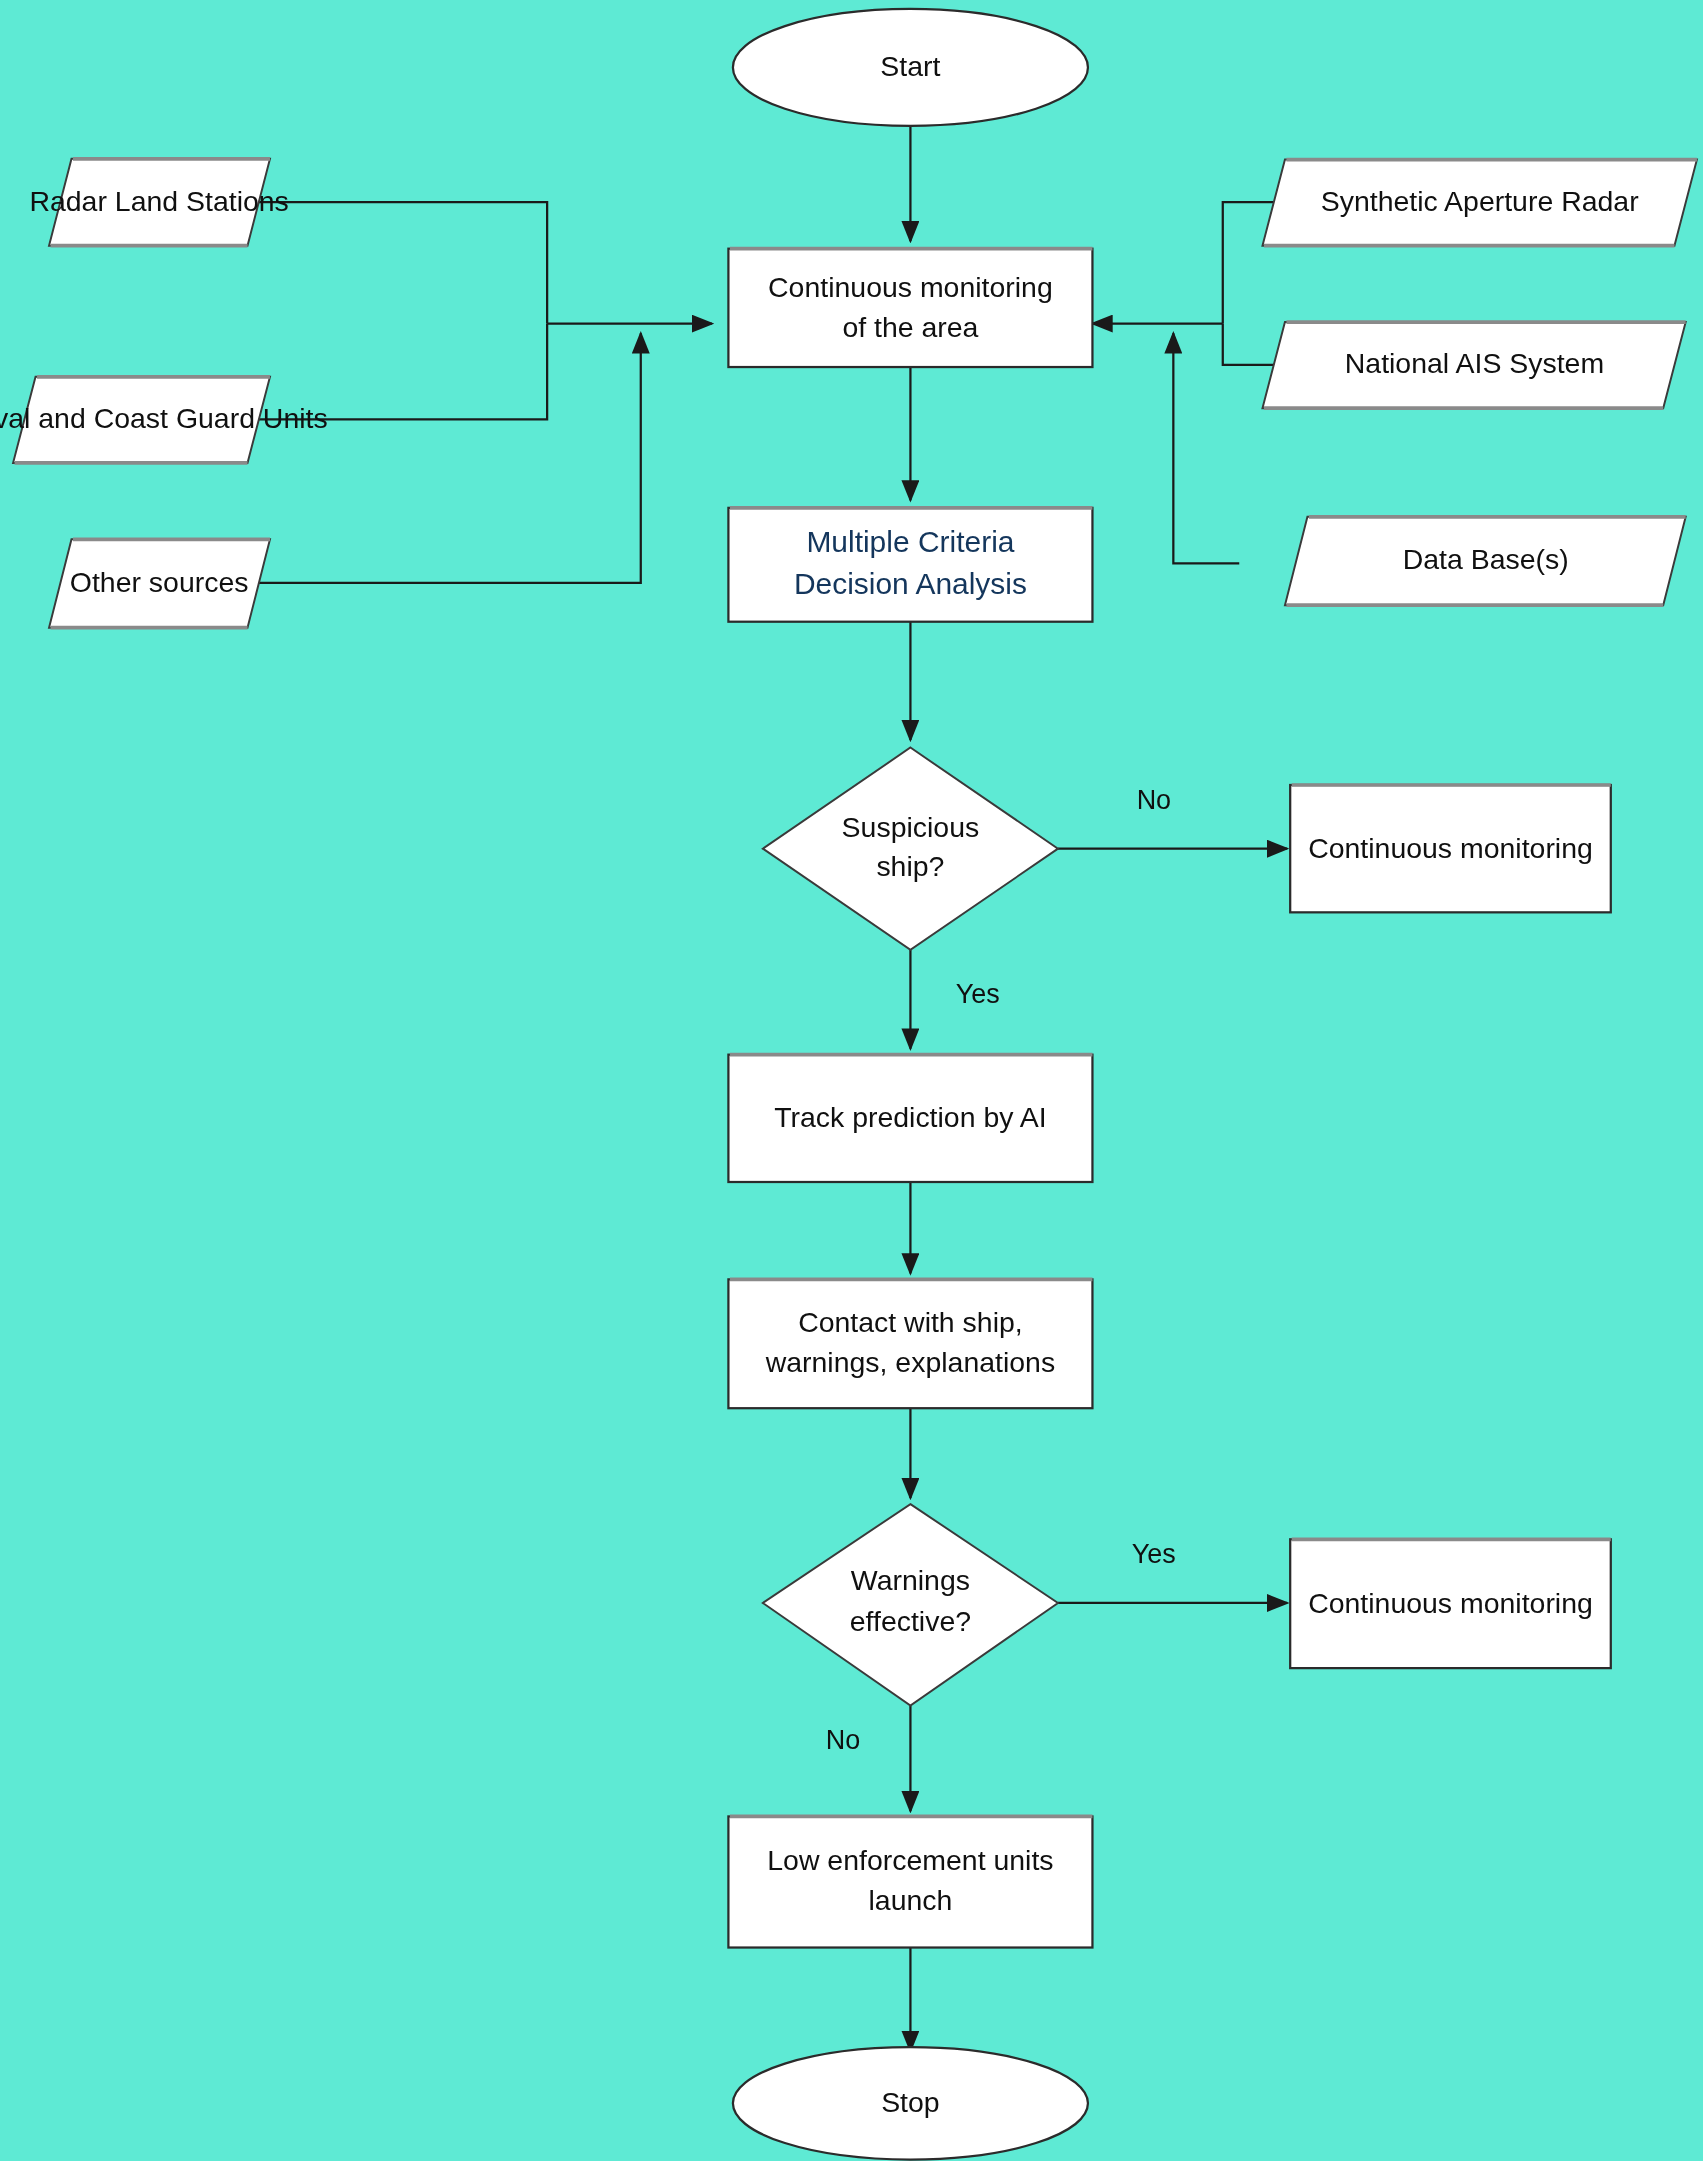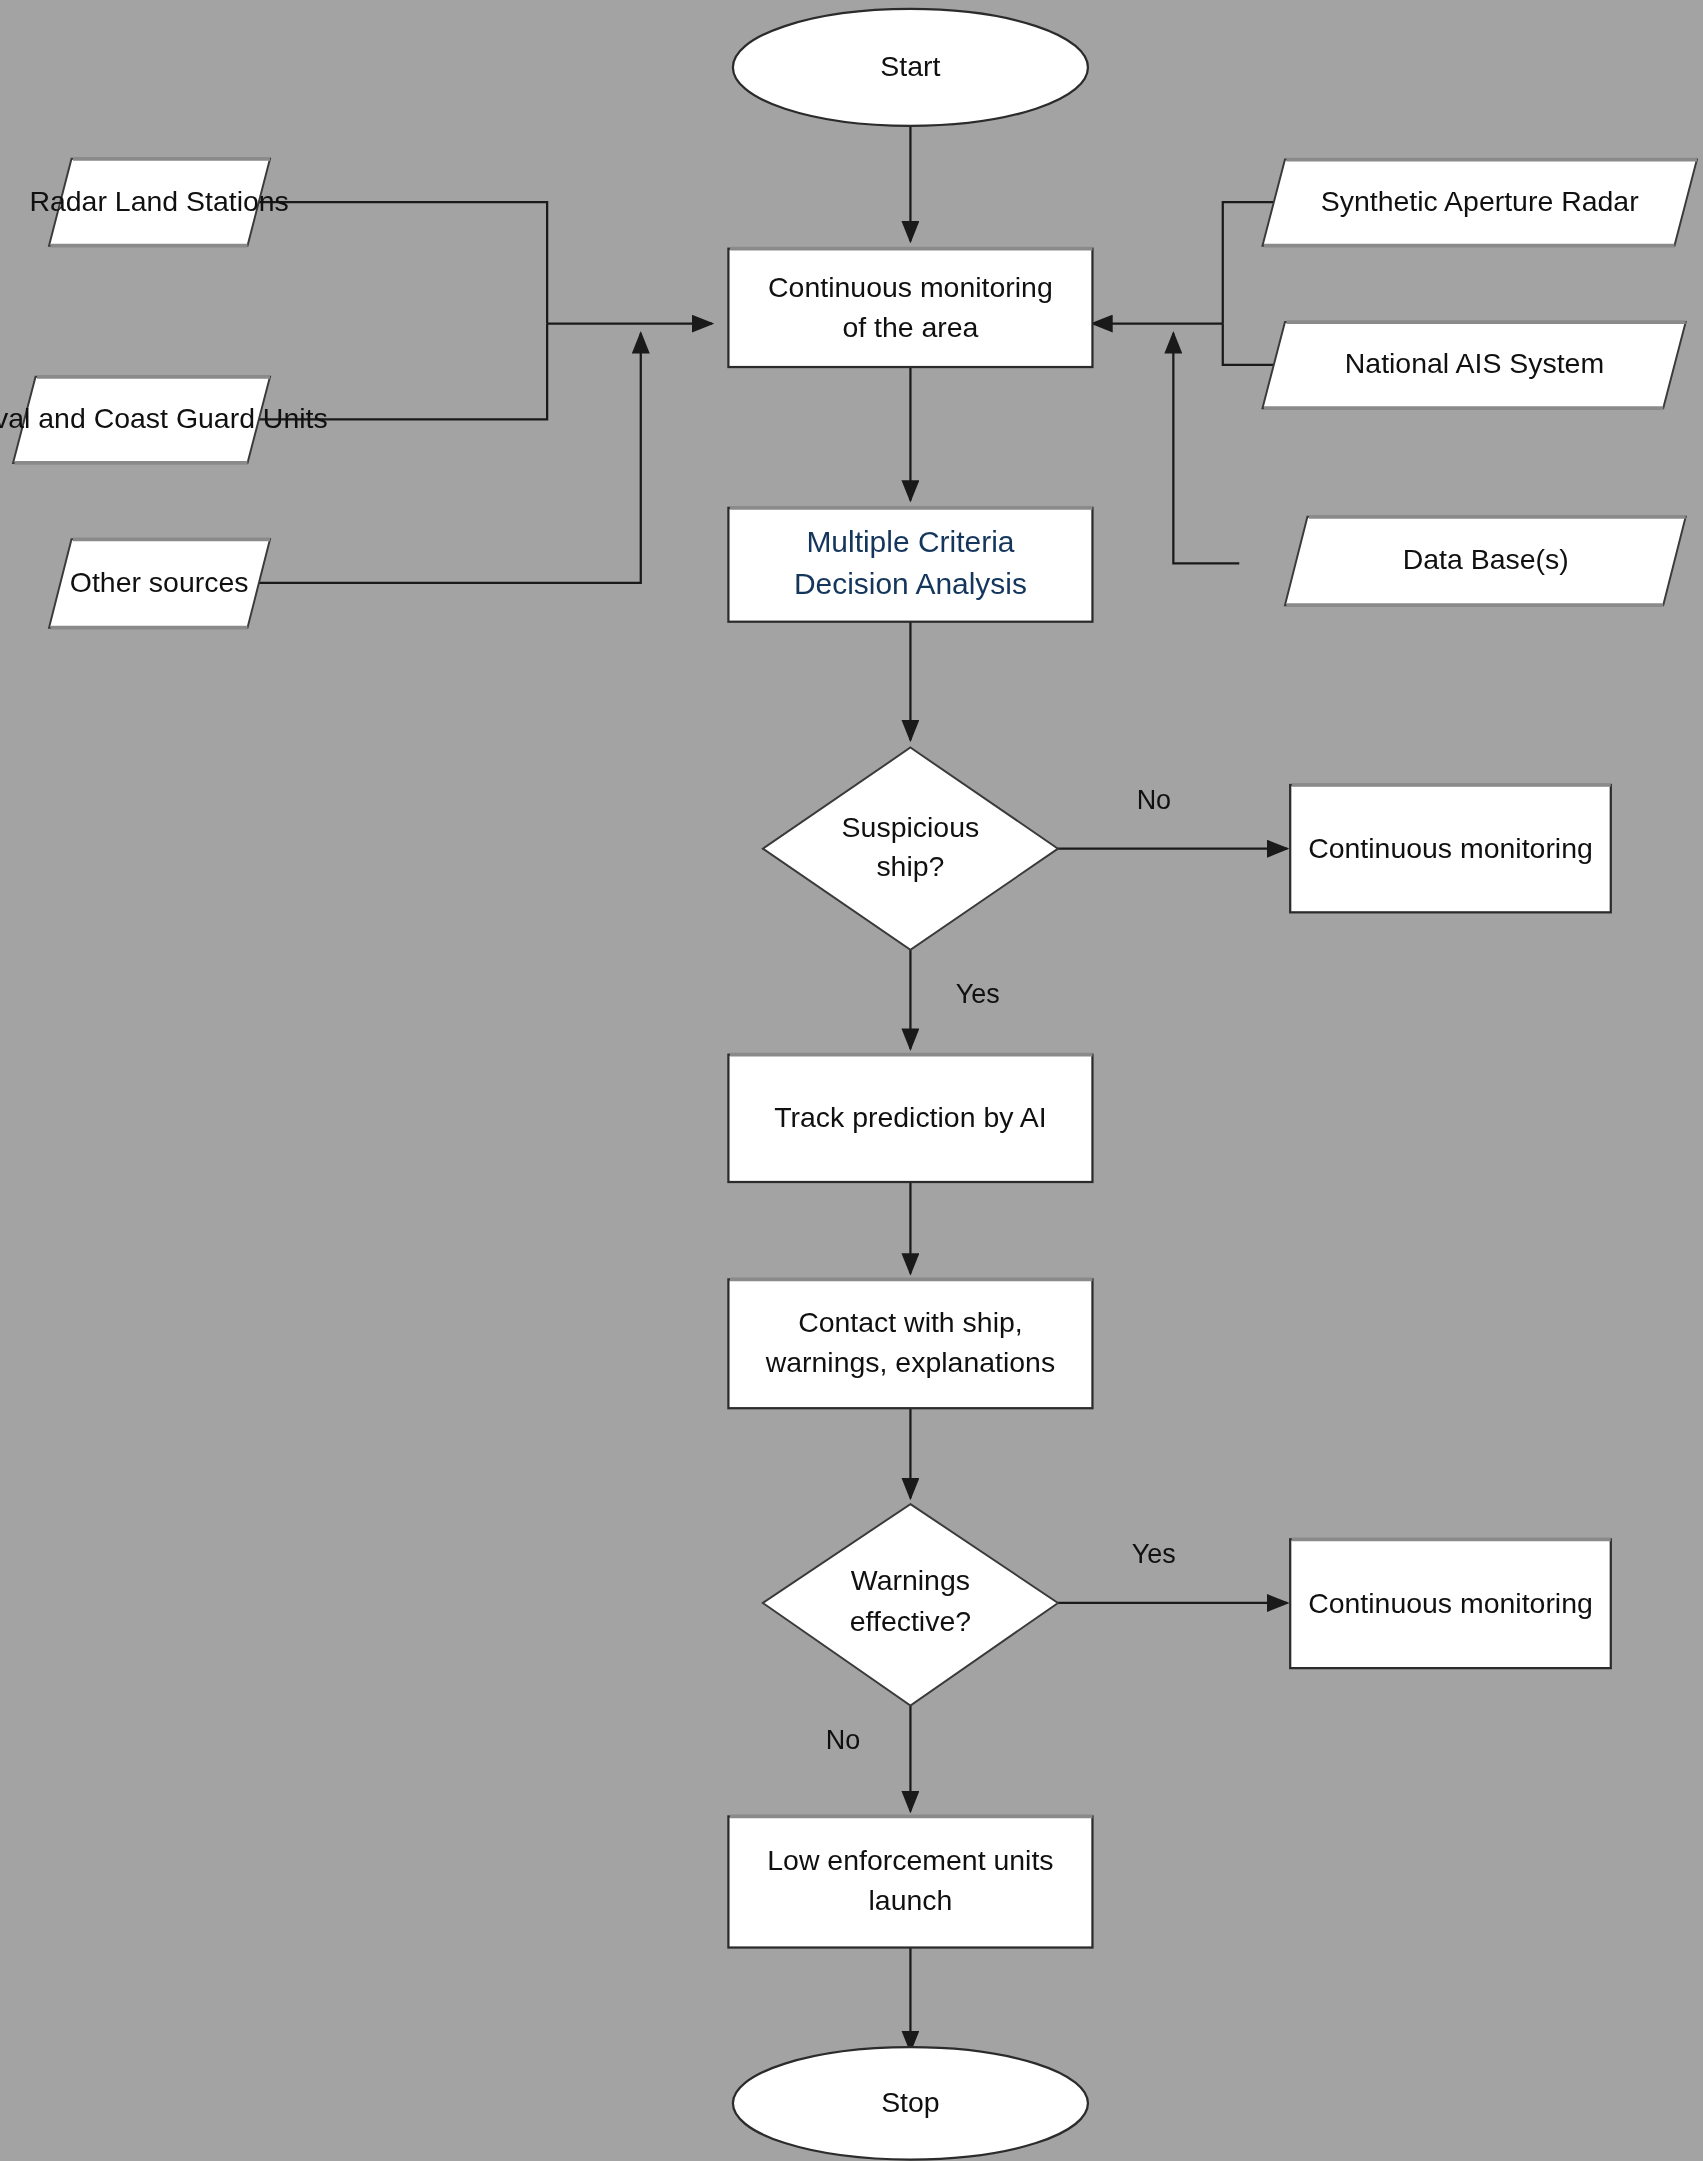--- a/index.html
+++ b/index.html
@@ -4,21 +4,21 @@
 <style>
   html, body {
     margin: 0;
     padding: 0;
     background: #ffffff;
   }
   #stage {
     position: relative;
     width: 1704px;
     height: 2161px;
-    background: #a3a3a3;
+    background: #5eead4;
     overflow: hidden;
     font-family: "Liberation Sans", sans-serif;
   }
   svg.flow {
     position: absolute;
     left: 0;
     top: 0;
     width: 1704px;
     height: 2161px;
   }

